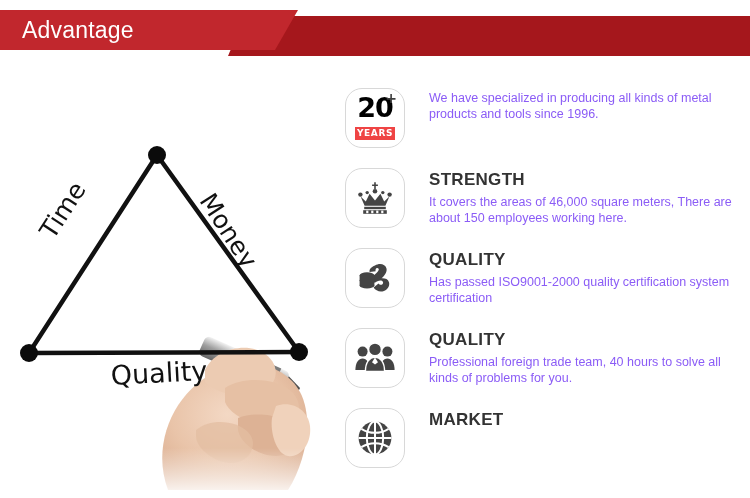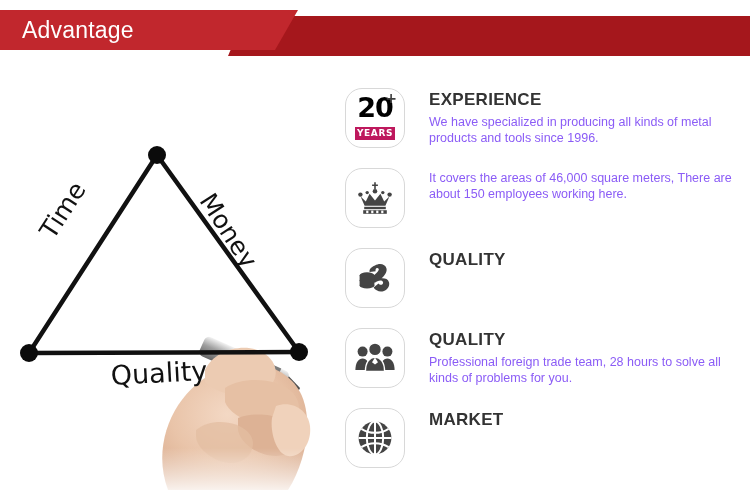--- a/index.html
+++ b/index.html
@@ -173,21 +173,21 @@
     font-weight: bold;
     color: #3f3f3f;
     line-height: 14px;
   }
   .years-word {
     position: absolute;
     left: 3px;
     bottom: 0px;
     width: 40px;
     text-align: center;
-    background: #be185d;
+    background: #ef4444;
     color: #ffffff;
     font-family: "DejaVu Sans", sans-serif;
     font-size: 9px;
     font-weight: bold;
     letter-spacing: 0.6px;
     line-height: 11px;
     padding: 1px 0;
   }
 </style>
 </head>
@@ -260,21 +260,20 @@
 
   <div class="feature-row">
     <div class="icon-box">
       <div class="years-wrap">
         <div class="years-num">20</div>
         <div class="years-plus">+</div>
         <div class="years-word">YEARS</div>
       </div>
     </div>
     <div class="feature-text">
-      <div class="feature-title">EXPERIENCE</div>
       <div class="feature-desc">We have specialized in producing all kinds of metal products and tools since 1996.</div>
     </div>
   </div>
 
   <div class="feature-row">
     <div class="icon-box">
       <svg width="40" height="36" viewBox="0 0 40 36" fill="#444444">
         <path d="M19.2 2.2h1.6v2.2h2.1v1.6h-2.1v3.1h-1.6V6h-2.1V4.4h2.1z"></path>
         <circle cx="20" cy="11.2" r="2.3"></circle>
         <circle cx="5.4" cy="14.6" r="2.2"></circle>
@@ -284,20 +283,21 @@
         <path d="M5.6 16.6 L9.6 25.8 H30.4 L34.4 16.6 L29.2 21.6 L25.4 13.8 L20 20.6 L14.6 13.8 L10.8 21.6 Z"></path>
         <path d="M9.2 26.8 h21.6 v2.4 h-21.6z"></path>
         <path d="M8.2 30.2 h23.6 v3.6 h-23.6z"></path>
         <rect x="11.2" y="30.6" width="2.2" height="2.6" fill="#ffffff"></rect>
         <rect x="16.2" y="30.6" width="2.2" height="2.6" fill="#ffffff"></rect>
         <rect x="21.2" y="30.6" width="2.2" height="2.6" fill="#ffffff"></rect>
         <rect x="26.2" y="30.6" width="2.2" height="2.6" fill="#ffffff"></rect>
       </svg>
     </div>
     <div class="feature-text">
+      <div class="feature-title">STRENGTH</div>
       <div class="feature-desc">It covers the areas of 46,000 square meters, There are about 150 employees working here.</div>
     </div>
   </div>
 
   <div class="feature-row">
     <div class="icon-box">
       <svg width="38" height="38" viewBox="0 0 38 38" fill="#444444">
         <path d="M19 6.5 C23.5 3.5 29.5 5 30.5 9.5 C31.4 13.4 28 17 25.5 19.4
                  C28.6 19.1 32 20 33 23.2 C34.2 27.2 31 31.6 26.4 32.4
                  C22.8 33 19.4 31.4 17.6 28.6 L22.5 24.6 C23.4 25.8 25 26.2 26.2 25.4
@@ -305,38 +305,39 @@
                  L15.6 18 C18.6 15.8 22.6 12.8 22.8 10.6 C22.9 9.2 21.5 8.4 20.4 9.2
                  C19.6 9.8 19.4 11 19.6 12.2 L13.6 13 C13 10.2 15.4 7.8 19 6.5 Z"></path>
         <ellipse cx="11" cy="16.4" rx="7.4" ry="3.1"></ellipse>
         <ellipse cx="11" cy="21.4" rx="7.4" ry="3.1"></ellipse>
         <ellipse cx="11" cy="26.4" rx="7.4" ry="3.1"></ellipse>
         <rect x="3.6" y="16.4" width="14.8" height="10"></rect>
       </svg>
     </div>
     <div class="feature-text">
       <div class="feature-title">QUALITY</div>
+      <div class="feature-desc">Has passed ISO9001-2000 quality certification system certification</div>
     </div>
   </div>
 
   <div class="feature-row">
     <div class="icon-box">
       <svg width="40" height="32" viewBox="0 0 40 32" fill="#444444">
         <circle cx="7.6" cy="9.6" r="5"></circle>
         <path d="M0.4 28 C0.4 20.4 3.6 16.4 7.6 16.4 C11.6 16.4 14.8 20.4 14.8 28 Z"></path>
         <circle cx="32.4" cy="9.6" r="5"></circle>
         <path d="M25.2 28 C25.2 20.4 28.4 16.4 32.4 16.4 C36.4 16.4 39.6 20.4 39.6 28 Z"></path>
         <circle cx="20" cy="7.4" r="6.4" stroke="#ffffff" stroke-width="1.4"></circle>
         <path d="M10.4 29.4 C10.4 20.2 14.6 15.2 20 15.2 C25.4 15.2 29.6 20.2 29.6 29.4 Z" stroke="#ffffff" stroke-width="1.4"></path>
         <path d="M20 15.6 L17 20.2 L20 22.4 L23 20.2 Z" fill="#ffffff"></path>
       </svg>
     </div>
     <div class="feature-text">
       <div class="feature-title">QUALITY</div>
-      <div class="feature-desc">Professional foreign trade team, 28 hours to solve all kinds of problems for you.</div>
+      <div class="feature-desc">Professional foreign trade team, 40 hours to solve all kinds of problems for you.</div>
     </div>
   </div>
 
   <div class="feature-row">
     <div class="icon-box">
       <svg width="38" height="38" viewBox="0 0 38 38">
         <circle cx="19" cy="19" r="16.4" fill="#444444"></circle>
         <g stroke="#ffffff" stroke-width="2" fill="none">
           <line x1="19" y1="2.6" x2="19" y2="35.4"></line>
           <line x1="2.6" y1="19" x2="35.4" y2="19"></line>

